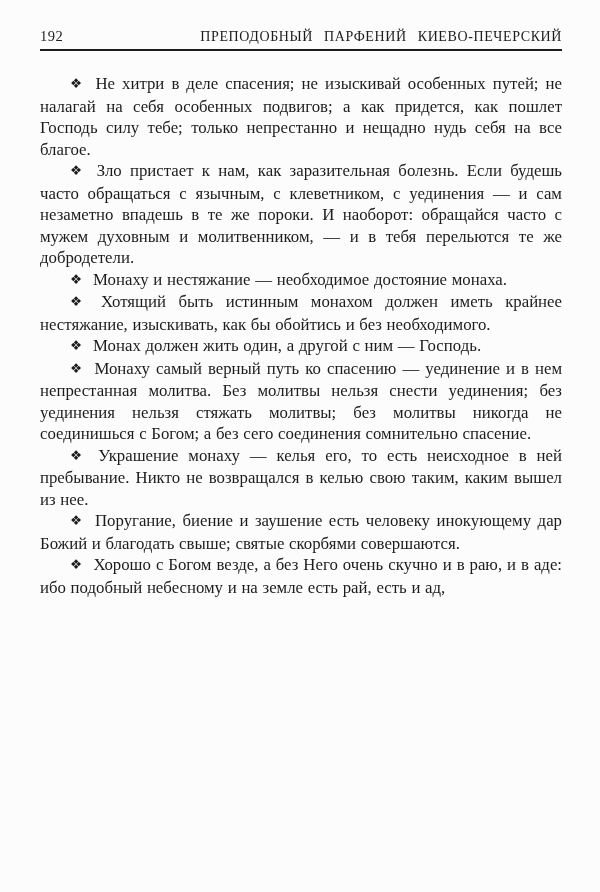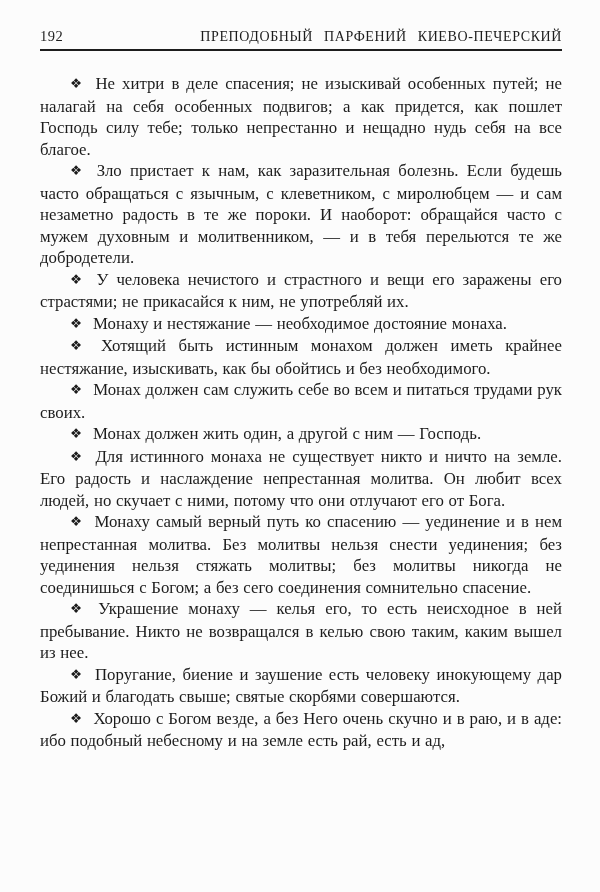--- a/index.html
+++ b/index.html
@@ -60,34 +60,31 @@
 <body style="background: rgb(252, 252, 252); color: rgb(28, 28, 28);">
 
 <div class="page">
   <header class="page-header" style="border-bottom-color: rgb(29, 29, 29); gap: 40px;">
     <span class="page-number">192</span>
     <span class="running-title">ПРЕПОДОБНЫЙ ПАРФЕНИЙ КИЕВО-ПЕЧЕРСКИЙ</span>
   </header>
   <main class="page-body">
   <p class="para"><span class="bullet">❖</span><span class="para-text">Не хитри в деле спасения; не изыскивай особенных путей; не налагай на себя особенных подвигов; а как придется, как пошлет Господь силу тебе; только непрестанно и нещадно нудь себя на все благое.</span></p>
 
-  <p class="para"><span class="bullet">❖</span><span class="para-text">Зло пристает к нам, как заразительная болезнь. Если будешь часто обращаться с язычным, с клеветником, с миролюбцем — и сам незаметно радость в те же пороки. И наоборот: обращайся часто с мужем духовным и молитвенником, — и в тебя перельются те же добродетели.</span></p>
+  <p class="para"><span class="bullet">❖</span><span class="para-text">Зло пристает к нам, как заразительная болезнь. Если будешь часто обращаться с язычным, с клеветником, с уединения — и сам незаметно впадешь в те же пороки. И наоборот: обращайся часто с мужем духовным и молитвенником, — и в тебя перельются те же добродетели.</span></p>
 
-  <p class="para"><span class="bullet">❖</span><span class="para-text">У человека нечистого и страстного и вещи его заражены его страстями; не прикасайся к ним, не употребляй их.</span></p>
 
 
   <p class="para"><span class="bullet">❖</span><span class="para-text">Монаху и нестяжание — необходимое достояние монаха.</span></p>
 
   <p class="para"><span class="bullet">❖</span><span class="para-text">Хотящий быть истинным монахом должен иметь крайнее нестяжание, изыскивать, как бы обойтись и без необходимого.</span></p>
 
-  <p class="para"><span class="bullet">❖</span><span class="para-text">Монах должен сам служить себе во всем и питаться трудами рук своих.</span></p>
 
   <p class="para"><span class="bullet">❖</span><span class="para-text">Монах должен жить один, а другой с ним — Господь.</span></p>
 
-  <p class="para"><span class="bullet">❖</span><span class="para-text">Для истинного монаха не существует никто и ничто на земле. Его радость и наслаждение непрестанная молитва. Он любит всех людей, но скучает с ними, потому что они отлучают его от Бога.</span></p>
 
   <p class="para"><span class="bullet">❖</span><span class="para-text">Монаху самый верный путь ко спасению — уединение и в нем непрестанная молитва. Без молитвы нельзя снести уединения; без уединения нельзя стяжать молитвы; без молитвы никогда не соединишься с Богом; а без сего соединения сомнительно спасение.</span></p>
 
   <p class="para"><span class="bullet">❖</span><span class="para-text">Украшение монаху — келья его, то есть неисходное в ней пребывание. Никто не возвращался в келью свою таким, каким вышел из нее.</span></p>
 
   <p class="para"><span class="bullet">❖</span><span class="para-text">Поругание, биение и заушение есть человеку инокующему дар Божий и благодать свыше; святые скорбями совершаются.</span></p>
 
   <p class="para"><span class="bullet">❖</span><span class="para-text">Хорошо с Богом везде, а без Него очень скучно и в раю, и в аде: ибо подобный небесному и на земле есть рай, есть и ад,</span></p>
 </main>
 </div>

